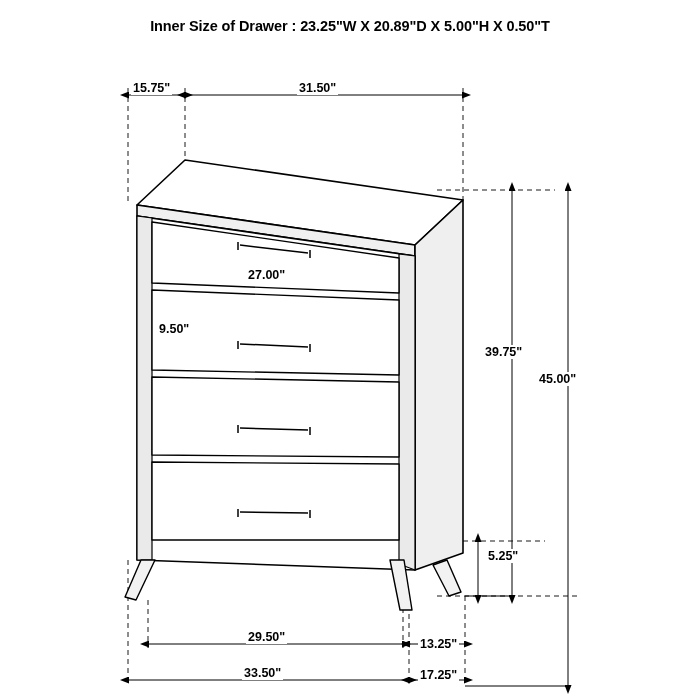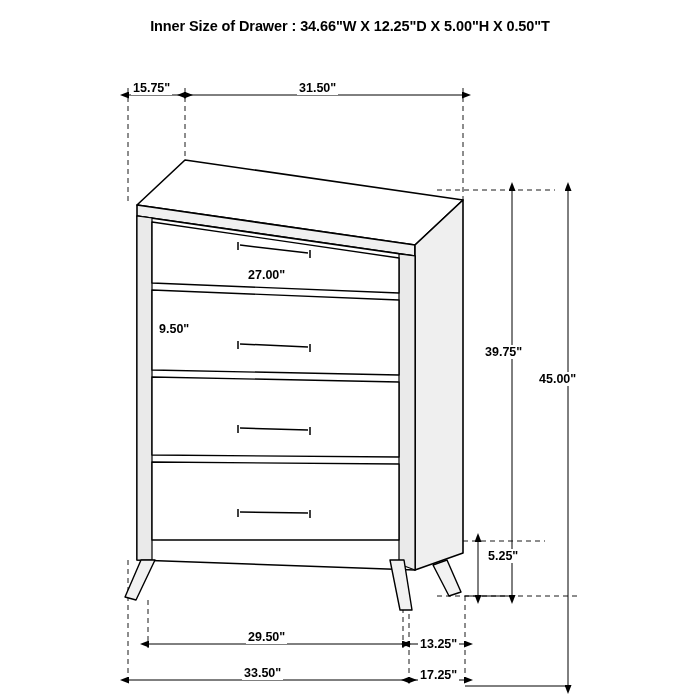--- a/index.html
+++ b/index.html
@@ -43,21 +43,21 @@
     padding: 0 2px;
     white-space: nowrap;
     line-height: 14px;
   }
 </style>
 </head>
 <body>
 
 <div id="stage">
 
-  <div class="title">Inner Size of Drawer : 34.66"W X 12.25"D X 5.00"H X 0.50"T</div>
+  <div class="title">Inner Size of Drawer : 23.25"W X 20.89"D X 5.00"H X 0.50"T</div>
 
   <svg width="700" height="700" viewBox="0 0 700 700">
 
     <g stroke="#000" stroke-width="0.9" fill="none" stroke-dasharray="5,4">
 
       <line x1="128" y1="88" x2="128" y2="205"></line>
       <line x1="185" y1="88" x2="185" y2="160"></line>
       <line x1="463" y1="88" x2="463" y2="200"></line>
 
       <line x1="437" y1="190" x2="555" y2="190"></line>

